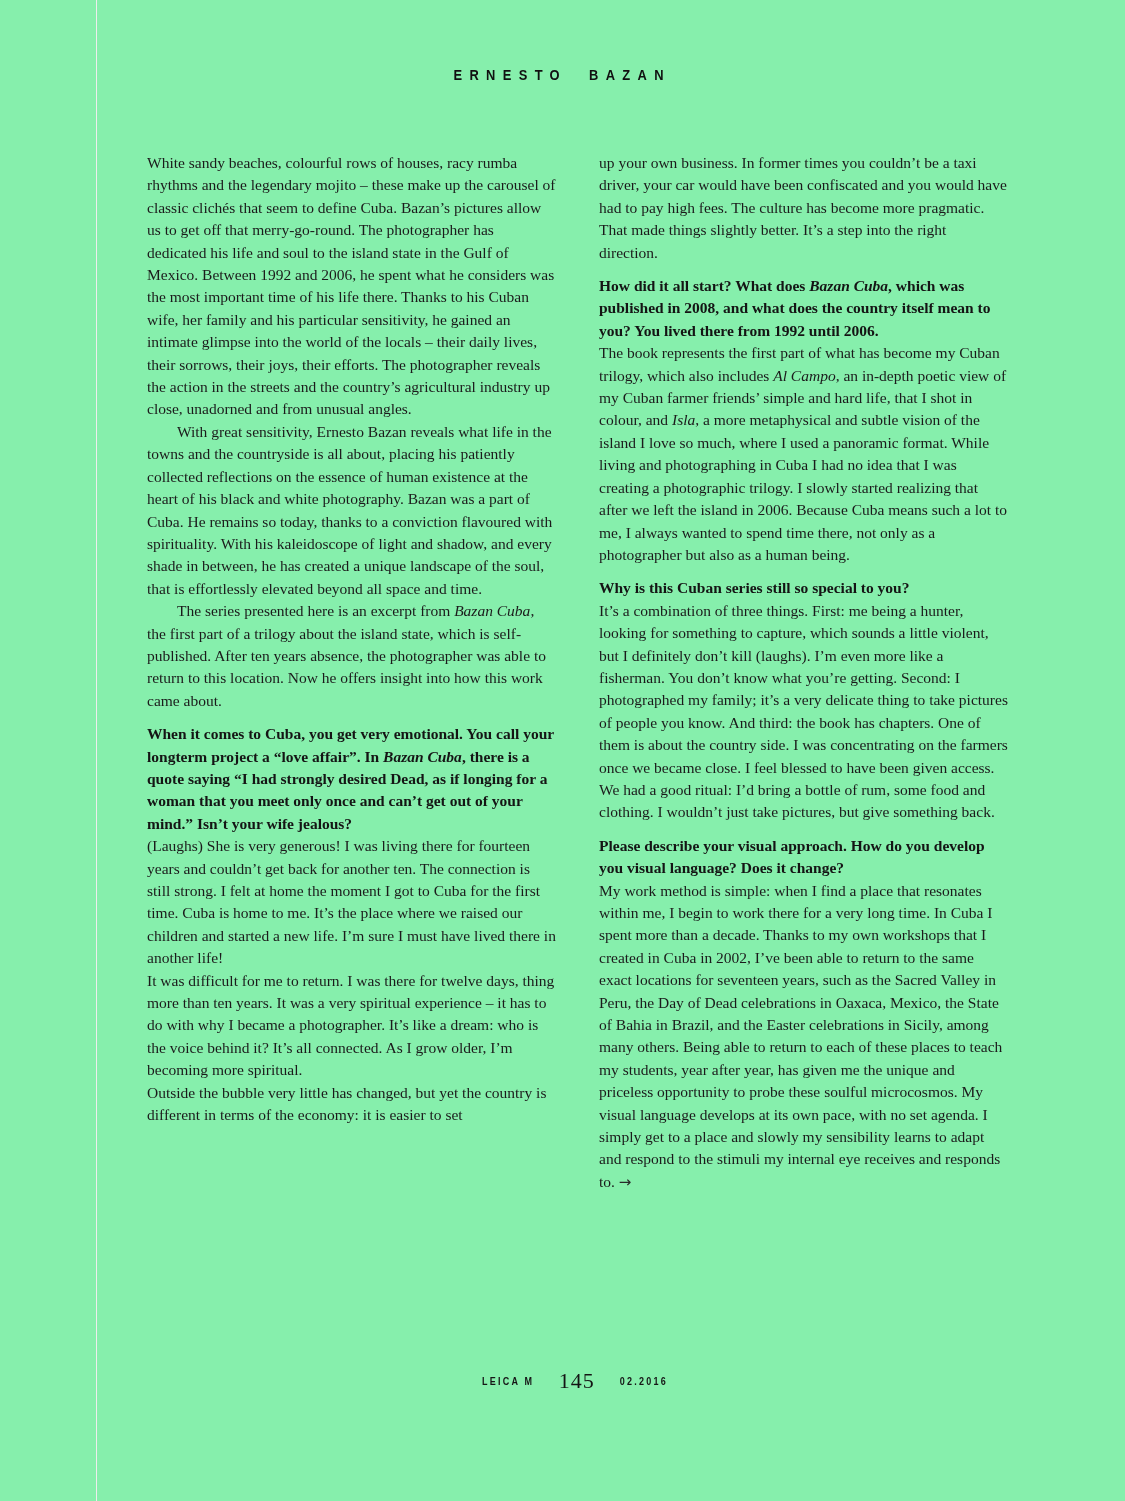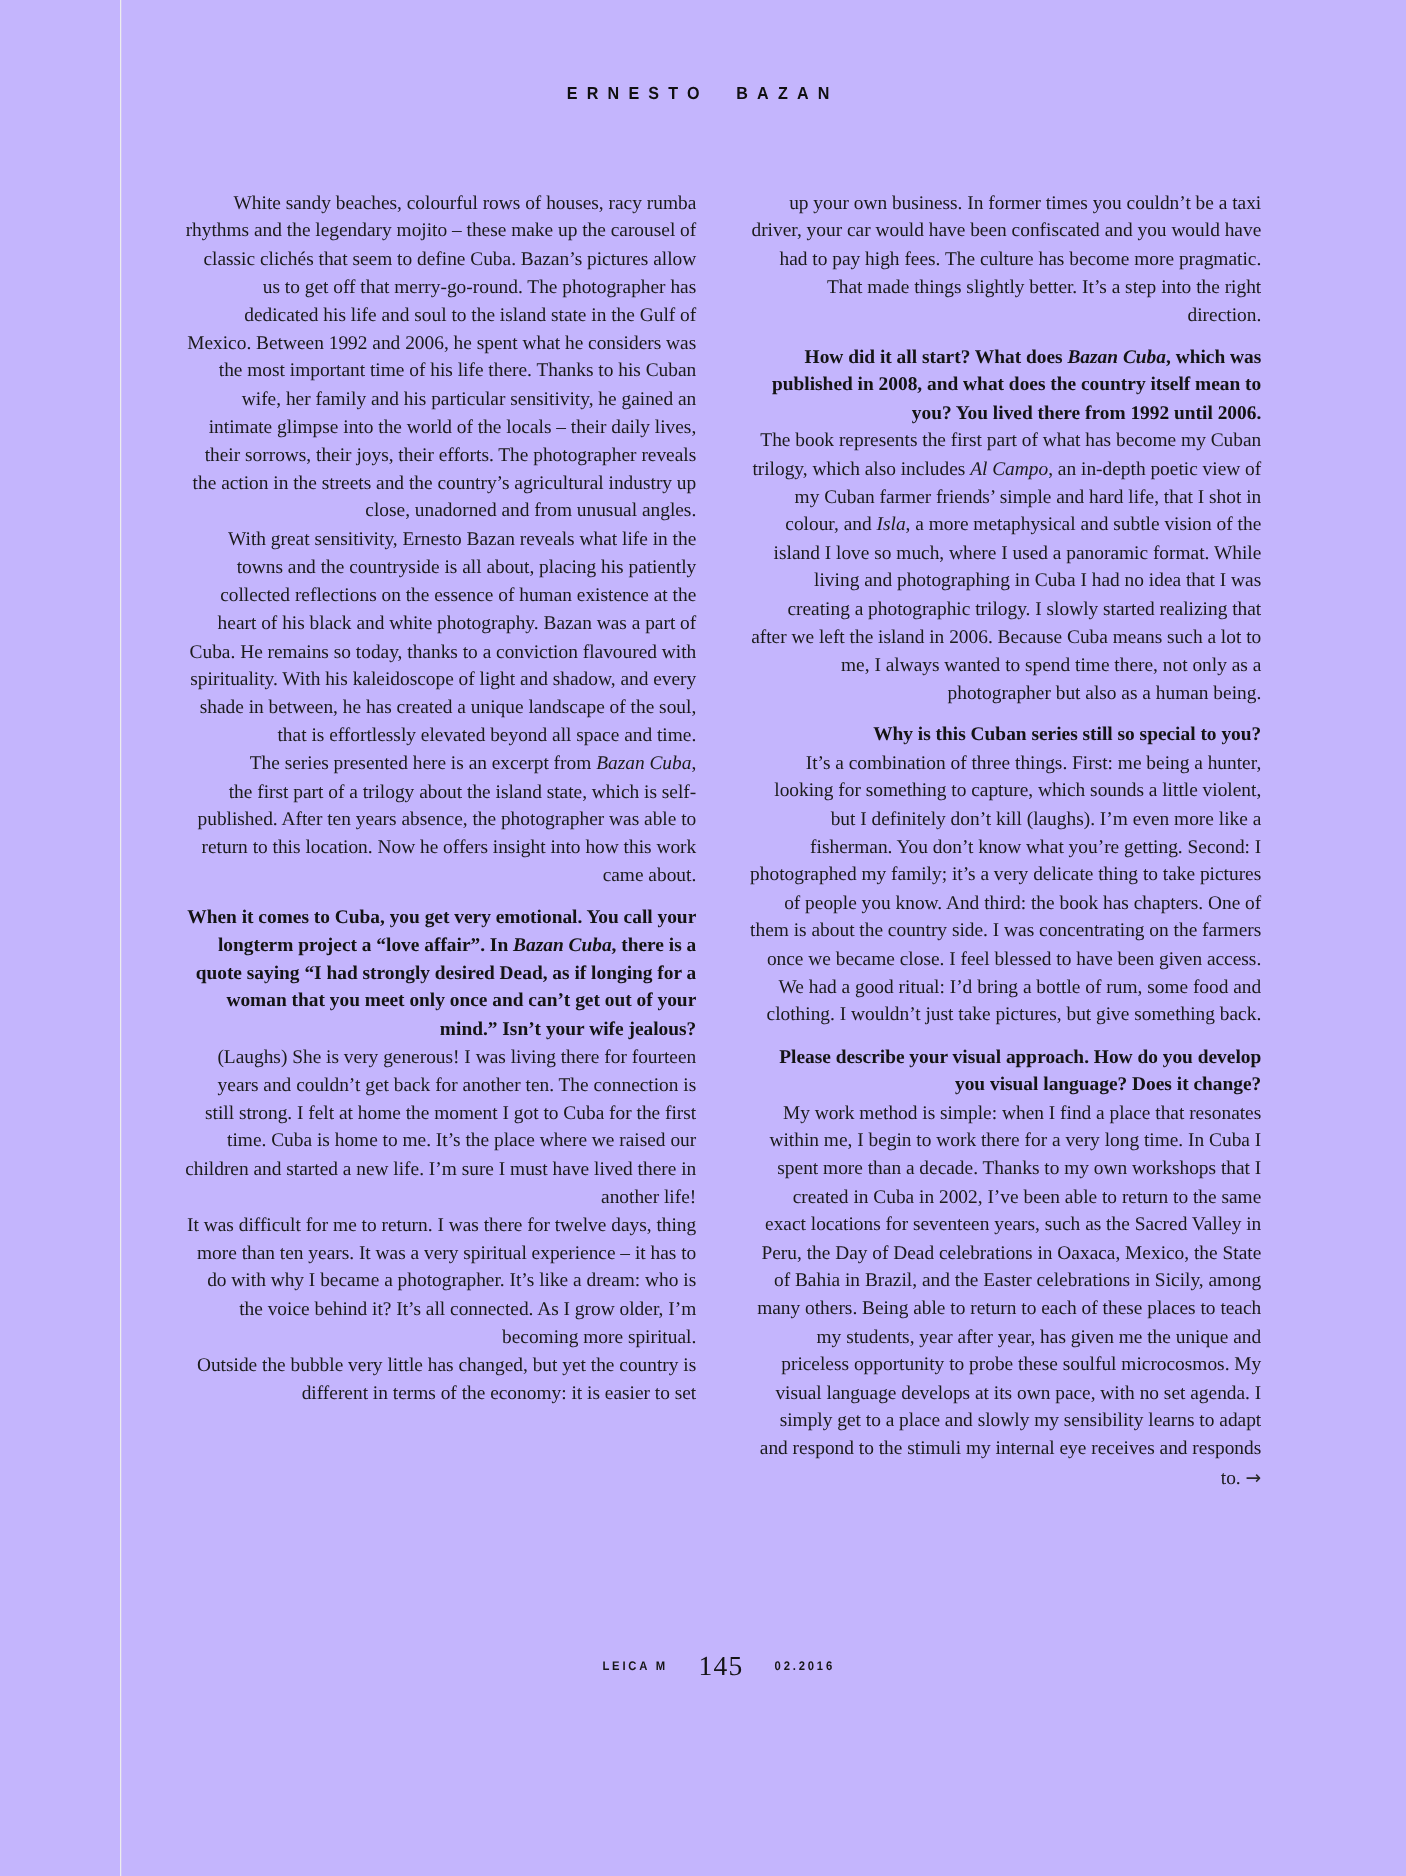--- a/index.html
+++ b/index.html
@@ -3,43 +3,43 @@
 <meta charset="utf-8">
 <style>
   * { margin:0; padding:0; box-sizing:border-box; }
   html,body { background:#ffffff; }
   body {
     width:1125px; height:1501px; position:relative;
     font-family:"Liberation Serif", serif;
     color:#1b1b1b;
     -webkit-font-smoothing:antialiased;
   }
-  .page { position:absolute; inset:0; background:#c4b5fd; overflow:hidden; }
+  .page { position:absolute; inset:0; background:#86efac; overflow:hidden; }
   .edge-line { position:absolute; left:96px; top:0; bottom:0; width:1px; background:#ededed; }
 
   .header { position:absolute; top:66px; left:0; width:100%; text-align:center; }
   .header-title {
     display:inline-block;
     font-family:"Liberation Sans", sans-serif;
     font-weight:700; font-size:14px; color:#101010;
     letter-spacing:8px; word-spacing:12px;
     transform:scaleX(.92); transform-origin:center;
   }
 
-  .content { position:absolute; top:152px; left:147px; width:862px; display:flex; gap:42px;text-align:right; }
+  .content { position:absolute; top:152px; left:147px; width:862px; display:flex; gap:42px; }
   .column { width:410px; font-size:15.5px; line-height:22.4px; color:#1b1b1b; }
 
   .block { margin:0; }
   .block.indent { text-indent:30px; }
   .block.question { font-weight:700; margin-top:11px; color:#141414; }
   .italic { font-style:italic; }
   .arrow { font-family:"DejaVu Sans", sans-serif; font-size:15px; color:#2a2a2a; }
 
   .footer {
-    position:absolute; top:1320px; left:0; width:100%;
+    position:absolute; top:1368px; left:0; width:100%;
     display:flex; justify-content:center; align-items:center; gap:22px;padding-left:24px;
   }
   .footer-mag, .footer-issue {
     font-family:"Liberation Sans", sans-serif; font-weight:700;
     font-size:10px; letter-spacing:2.5px; color:#161616;
     transform:scaleX(.9);
   }
   .footer-num {
     font-family:"Liberation Serif", serif; font-size:22px; font-weight:400;
     color:#141414; letter-spacing:1px;

